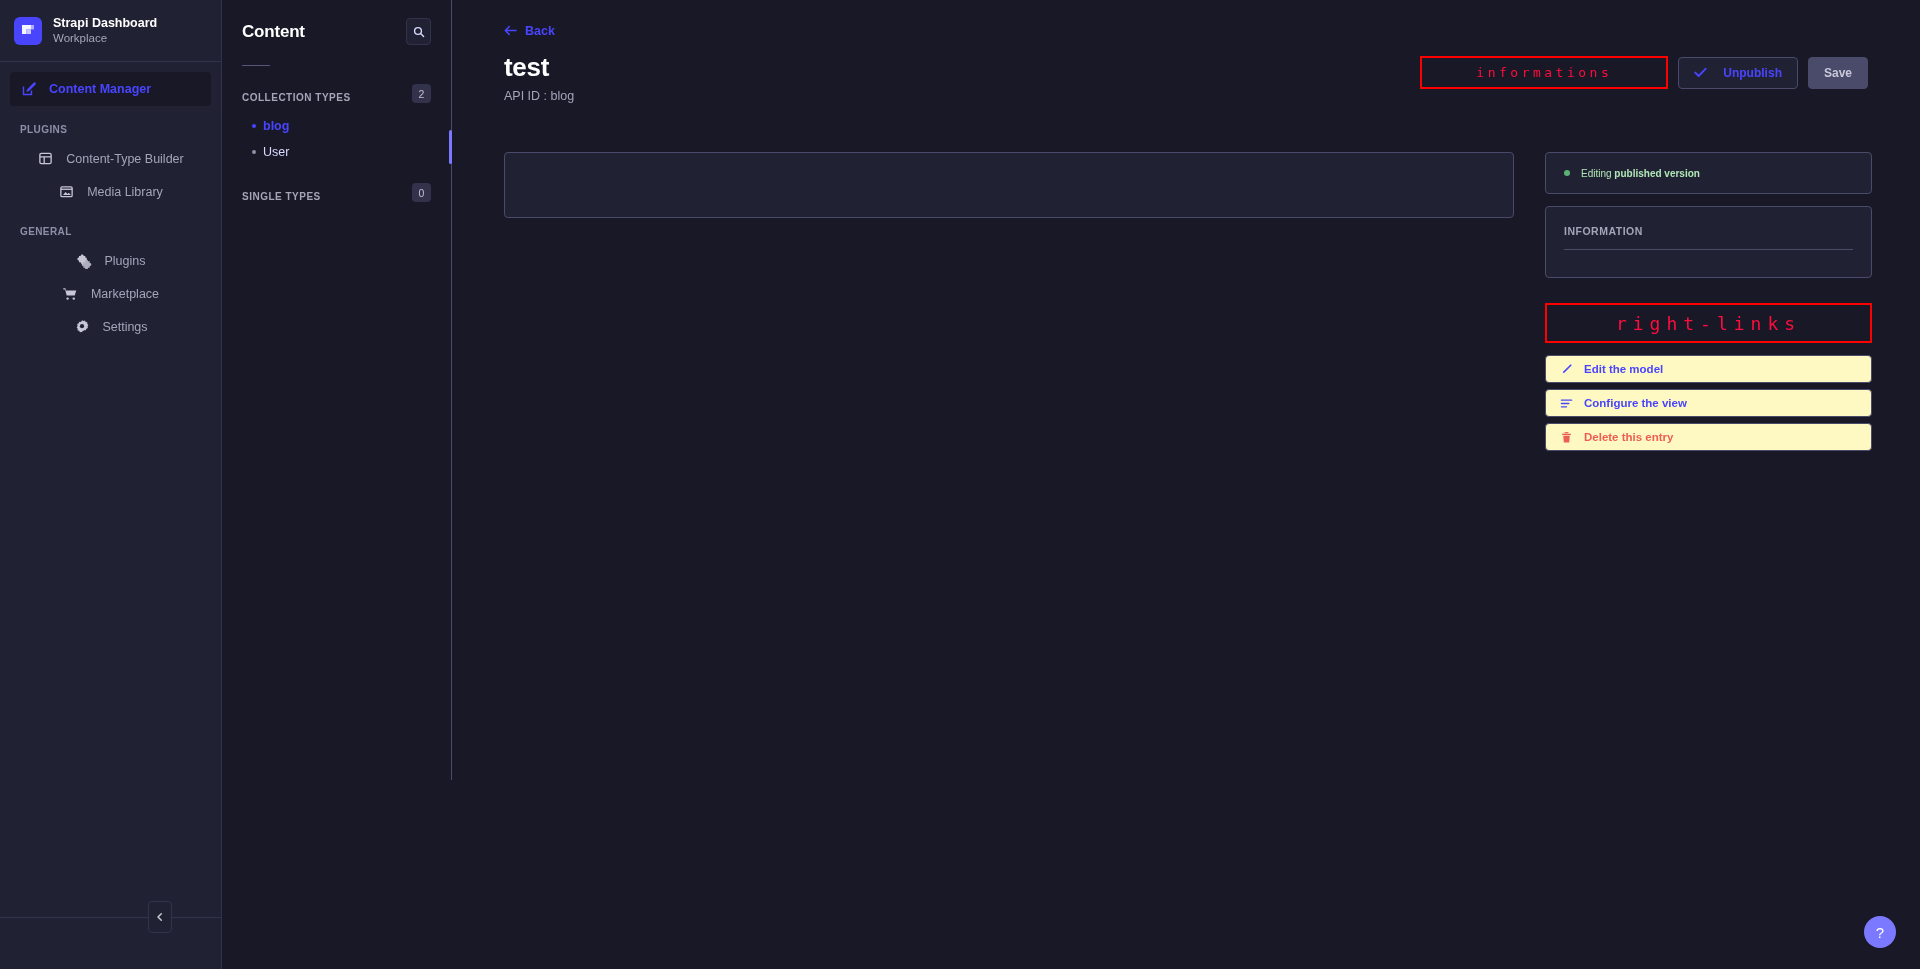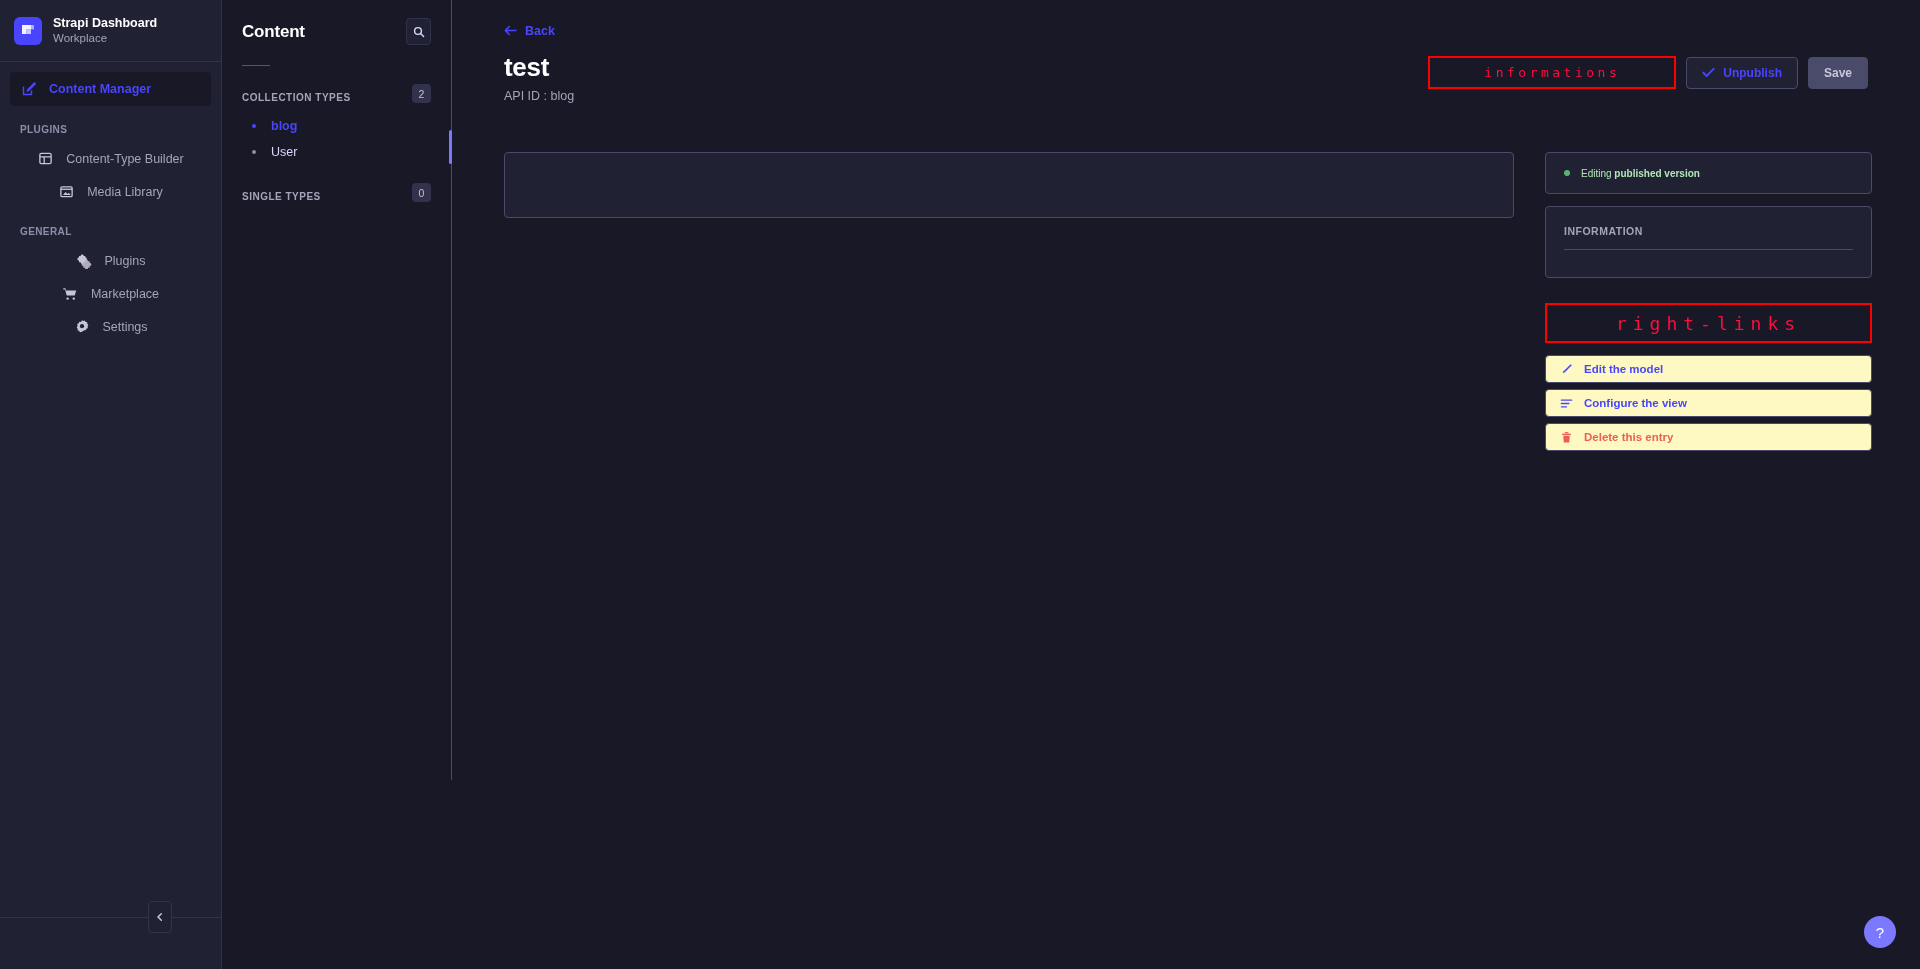--- a/index.html
+++ b/index.html
@@ -94,21 +94,21 @@
     padding: 18px 20px 0 20px;
   }
   .cp-group-label { font-size: 10px; font-weight: bold; letter-spacing: .5px; color: #a5a5ba; text-transform: uppercase;}
   .cp-badge {
     min-width: 19px; height: 19px; padding: 0 5px; border-radius: 4px;
     background: #32324d; color: #c0c0cf;
     font-size: 10.5px; display:flex; align-items:center; justify-content:center;
   }
   .cp-items { padding: 10px 0 0 0; }
   .cp-item {
-    display: flex; align-items: center; gap: 15px;
+    display: flex; align-items: center; gap: 7px;
     padding: 6px 20px 6px 30px;
     font-size: 12.5px; color: #d9d8ff; cursor: pointer;
   }
   .cp-item .dot { width: 4px; height: 4px; border-radius: 50%; background: #8e8ea9; flex:0 0 4px;}
   .cp-item.active { color: #4945ff; font-weight: bold; }
   .cp-item.active .dot { background: #4945ff; }
   .cp-scrollbar {
     position: absolute; right: -1px; top: 130px;
     width: 3px; height: 34px; background: #7b79ff; border-radius: 2px;
   }
@@ -131,21 +131,21 @@
     border: 2px solid #ff0000;
     display: flex; align-items: center; justify-content: center;
     color: #ff0d3d;
     font-family: "DejaVu Sans Mono", monospace;
     letter-spacing: 3.5px;
     background: transparent;
   }
   .annot-informations { width: 248px; height: 33px; font-size: 13px; }
   .btn {
     height: 32px; padding: 0 15px; border-radius: 4px;
-    display: flex; align-items: center; gap: 8px;
+    display: flex; align-items: center; gap: 16px;
     font-size: 12px; font-weight: bold; cursor: pointer;
     border: 1px solid #4a4a6a;
   }
   .btn-unpublish { background: #212134; color: #4945ff; border-color: #4a4a6a; }
   .btn-save { background: #4a4a6a; color: #c8c8da; border-color: #4a4a6a; }
 
   .form-card {
     position: absolute; left: 52px; top: 152px;
     width: 1010px; height: 66px;
     background: #212134; border: 1px solid #4a4a6a; border-radius: 4px;

